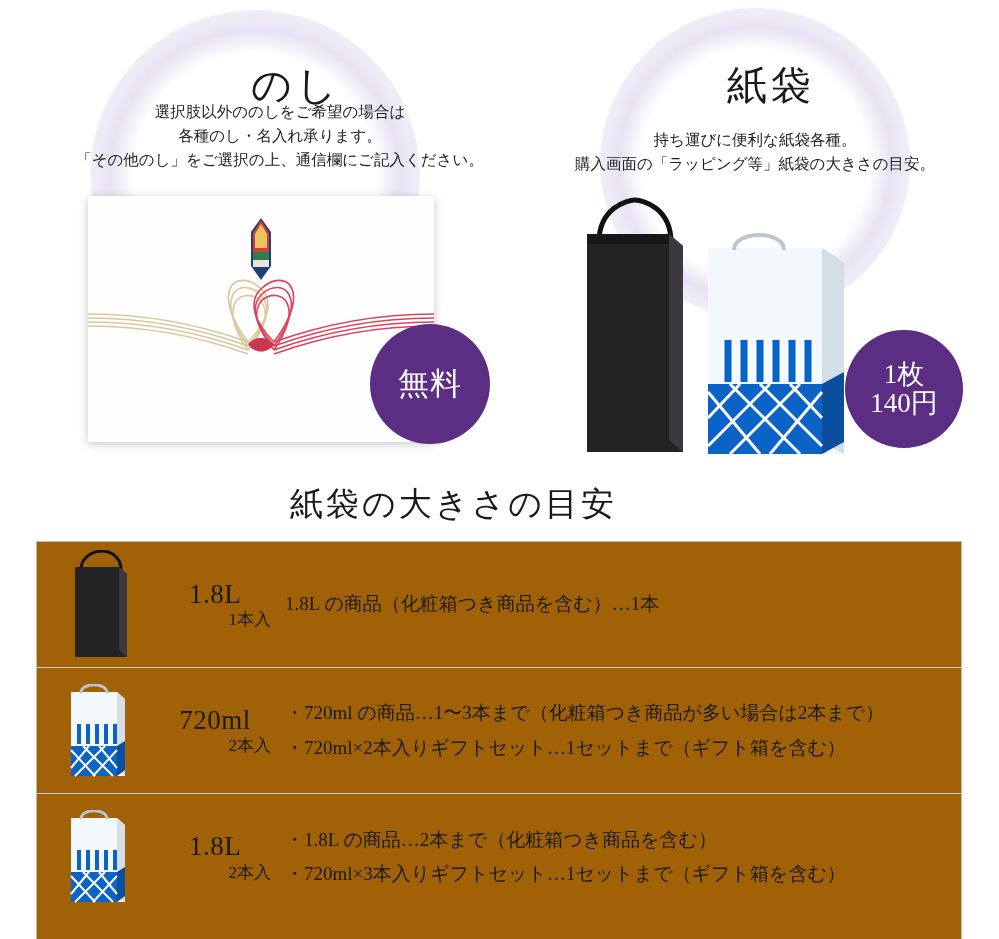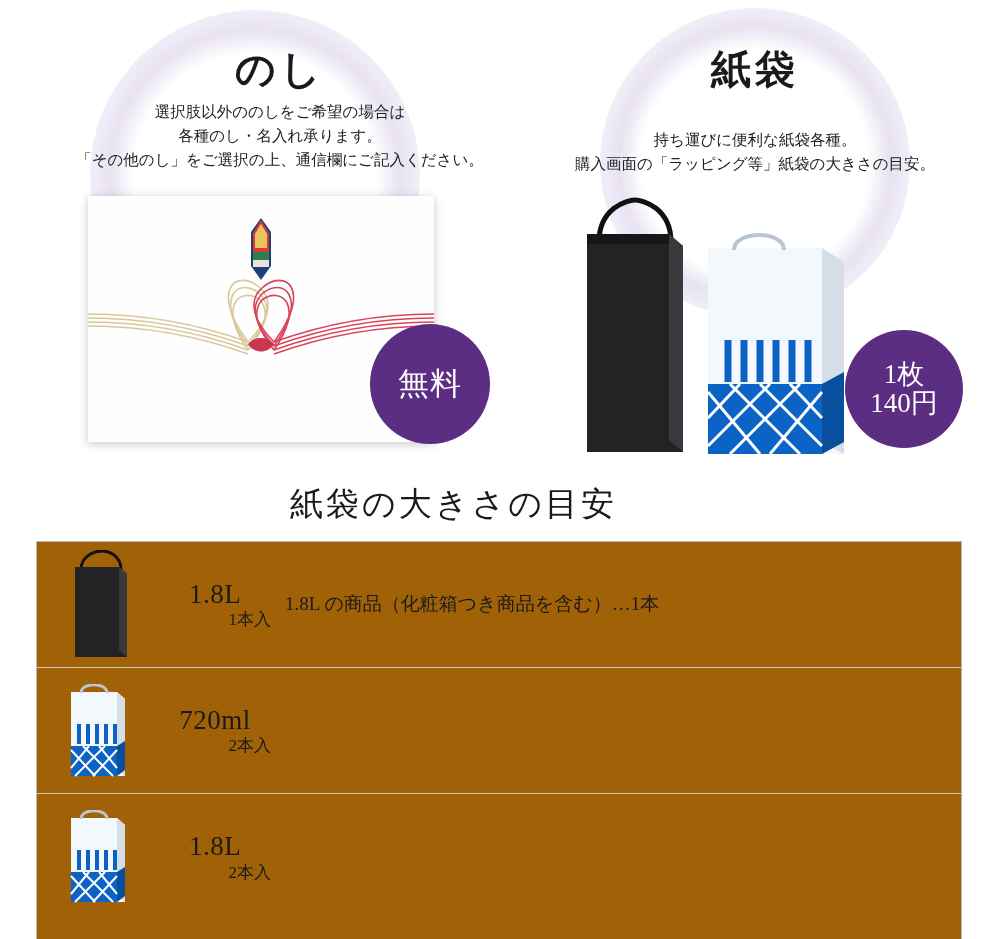--- a/index.html
+++ b/index.html
@@ -22,23 +22,23 @@
     background: radial-gradient(circle at 50% 50%, rgba(255,255,255,0) 52%, rgba(228,221,240,0.85) 62%, rgba(240,236,248,0.5) 76%, rgba(255,255,255,0) 88%);
     pointer-events: none;
   }
   .halo-noshi { left: 90px; top: 10px; width: 330px; height: 330px; }
   .halo-bag   { left: 600px; top: 8px; width: 310px; height: 310px; }
 
   .sec-title {
     font-size: 40px;
     letter-spacing: 4px;
     text-align: center;
-    margin: 0;
+    margin: 16px;
     line-height: 1.1;
-    font-weight: bold;
+    font-weight: normal;
   }
   .noshi-title { position: absolute; left: 40px; top: 48px; width: 480px; }
   .bag-title   { position: absolute; left: 520px; top: 48px; width: 470px; }
 
   .sec-desc {
     position: absolute;
     text-align: center;
     font-size: 15.5px;
     line-height: 1.55;
     color: #222;
@@ -283,20 +283,24 @@
         <g stroke="#ffffff" stroke-width="2">
           <path d="M4,66 L28,92 M16,62 L46,92 M32,62 L50,84"></path>
           <path d="M50,66 L26,92 M38,62 L8,92 M22,62 L4,84"></path>
         </g>
       </svg>
     </div>
     <div class="cell-size">
       <span class="big">720ml</span>
       <span class="sub">2本入</span>
     </div>
+    <div class="cell-note">
+      <div>・720ml の商品…1〜3本まで（化粧箱つき商品が多い場合は2本まで）</div>
+      <div>・720ml×2本入りギフトセット…1セットまで（ギフト箱を含む）</div>
+    </div>
   </div>
 
   <div class="guide-row">
     <div class="cell-img">
       <svg style="position:absolute;left:30px;top:16px;width:62px;height:95px;" viewBox="0 0 62 95">
         <polygon points="4,8 50,8 58,15 58,92 4,92" fill="#f3f8fd"></polygon>
         <polygon points="50,8 58,15 58,92 50,86" fill="#d5dee6"></polygon>
         <path d="M14,9 C14,-2 40,-2 40,9" fill="none" stroke="#b9c6d2" stroke-width="3"></path>
         <g stroke="#0b63c5" stroke-width="4">
           <line x1="12" y1="40" x2="12" y2="60"></line>
@@ -310,15 +314,19 @@
         <g stroke="#ffffff" stroke-width="2">
           <path d="M4,66 L28,92 M16,62 L46,92 M32,62 L50,84"></path>
           <path d="M50,66 L26,92 M38,62 L8,92 M22,62 L4,84"></path>
         </g>
       </svg>
     </div>
     <div class="cell-size">
       <span class="big">1.8L</span>
       <span class="sub">2本入</span>
     </div>
+    <div class="cell-note">
+      <div>・1.8L の商品…2本まで（化粧箱つき商品を含む）</div>
+      <div>・720ml×3本入りギフトセット…1セットまで（ギフト箱を含む）</div>
+    </div>
   </div>
 
 </div>
 
 </body></html>

